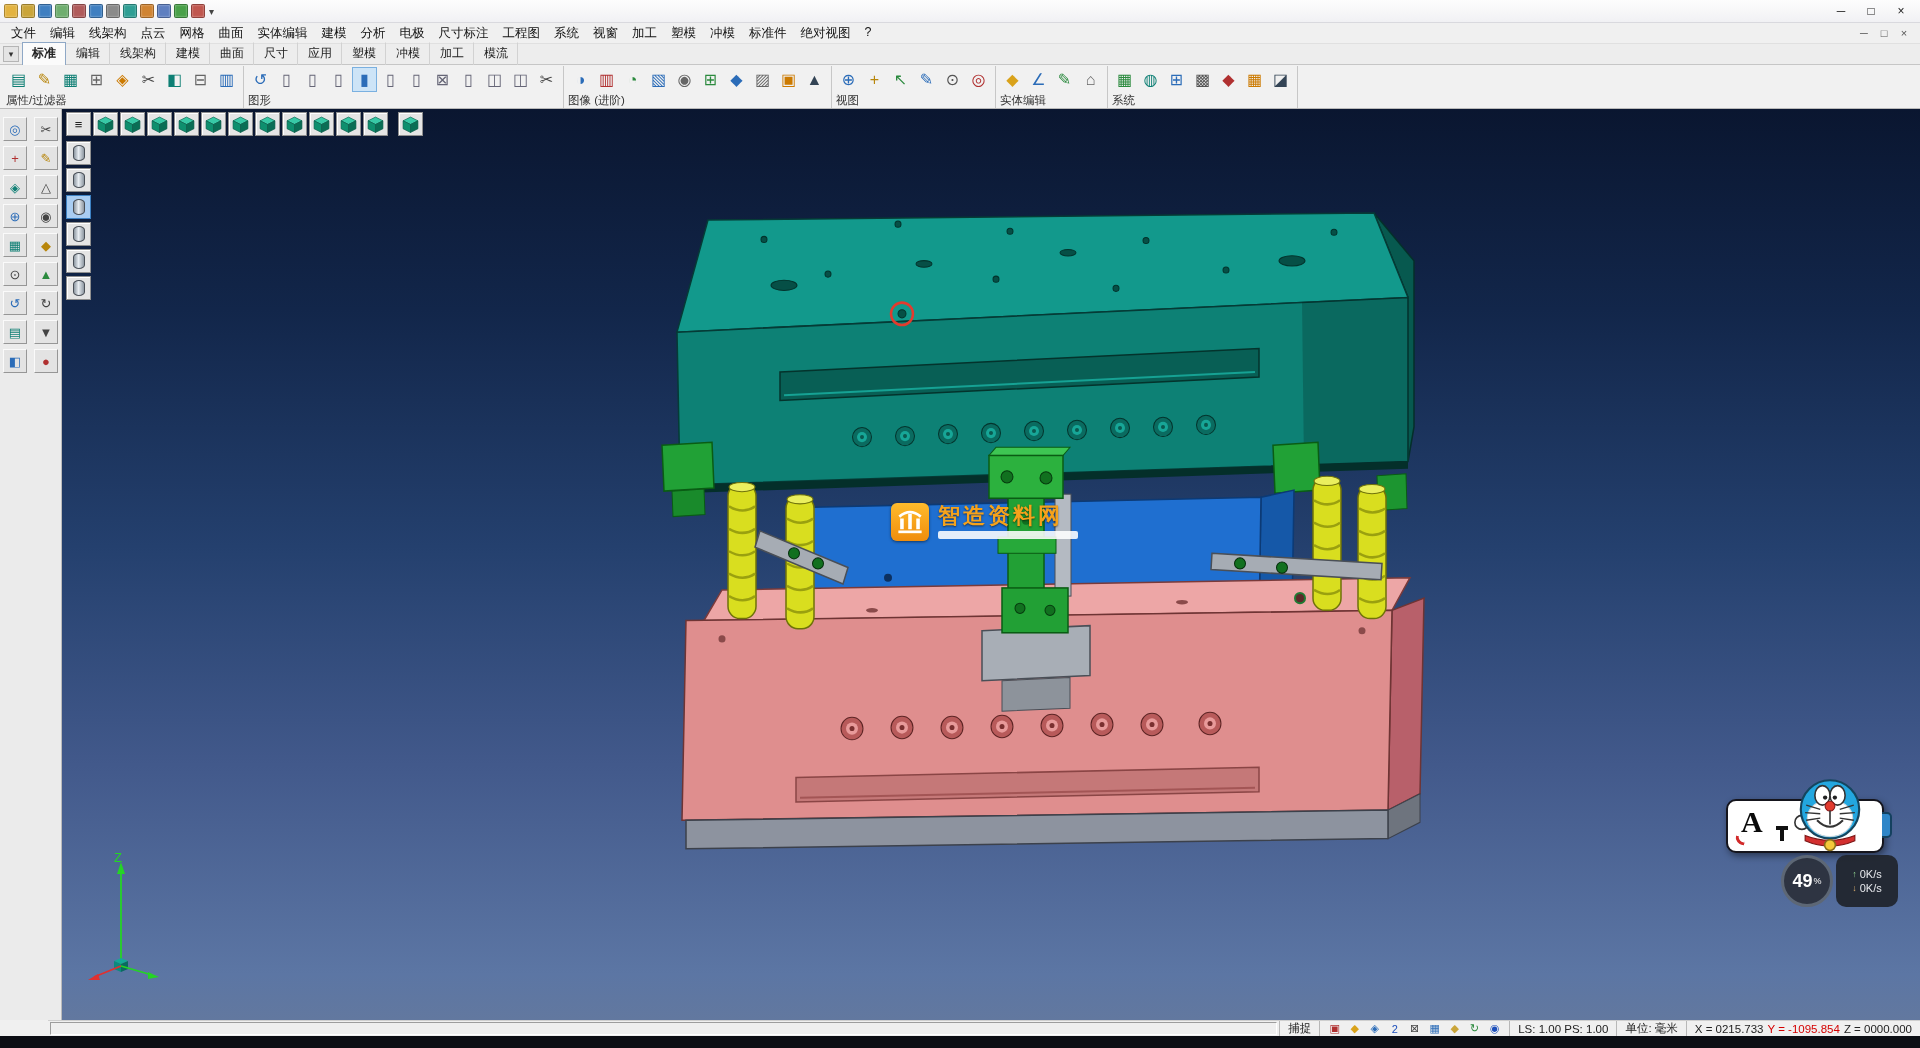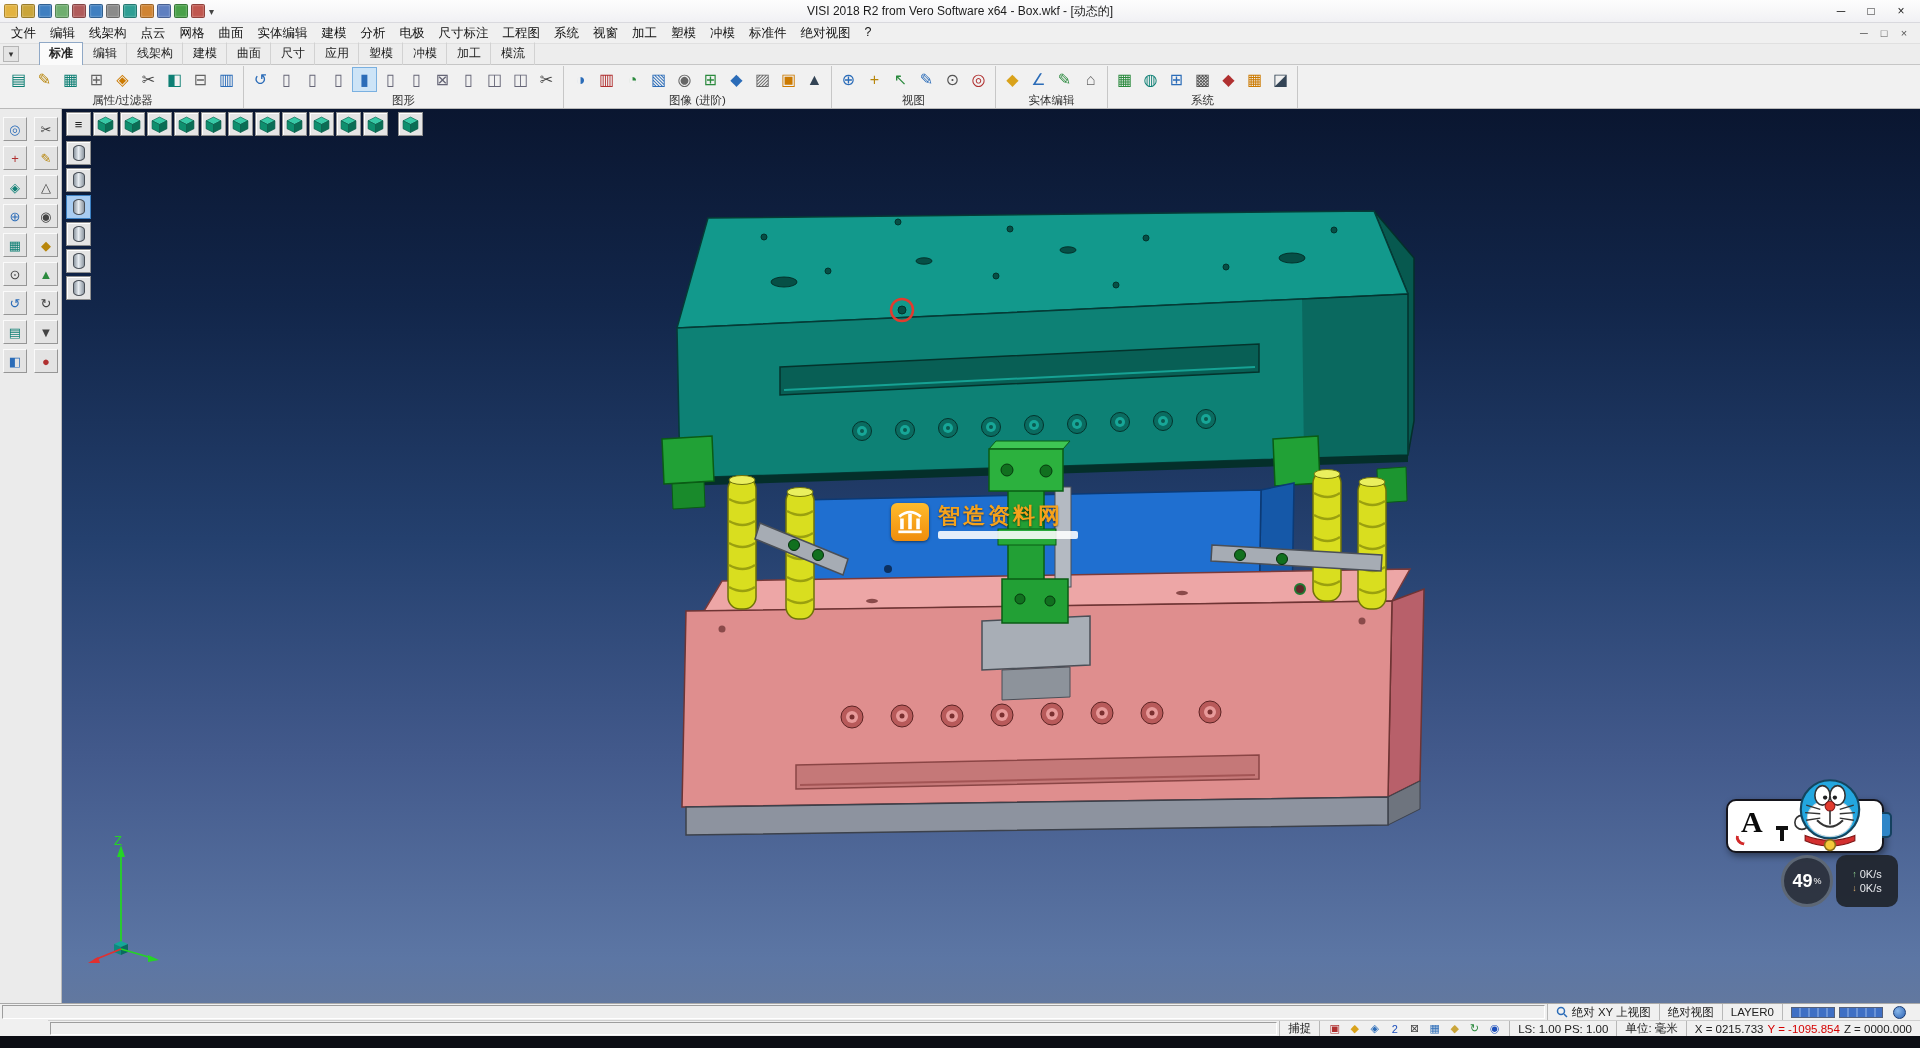--- a/index.html
+++ b/index.html
@@ -25,31 +25,31 @@
   .doc-controls { margin-left:auto; display:flex; padding-right:6px; }
   .doc-controls span { width:20px; text-align:center; font-size:11px; color:#555; cursor:default; }
 
   
   .tabbar { height:21px; background:#ededed; border-bottom:1px solid #c6c6c6; display:flex; align-items:center;
     padding-left:3px; font-size:12px; flex:0 0 21px; }
   .tab-caret { width:16px; height:16px; font-size:9px; color:#333; background:#e4e4e4; border:1px solid #b5b5b5;
     display:flex; align-items:center; justify-content:center; margin-right:3px; }
   .tab { padding:2px 9px 3px; border:1px solid transparent; border-right:1px solid #d2d2d2; color:#222;
     background:transparent; font-size:12px; cursor:default; }
-  .tab.active { background:#fbfbfb; border:1px solid #8fa8c6; font-weight:bold;margin-left:17px; }
+  .tab.active { background:#fbfbfb; border:1px solid #8fa8c6; font-weight:bold; }
 
   
   .toolbar { height:44px; background:#f1f1f1; border-bottom:1px solid #b9b9b9; display:flex; padding:1px 2px 0; flex:0 0 44px; }
   .tgroup { display:flex; flex-direction:column; border-right:1px solid #c7c7c7; padding:0 4px; }
   .ticons { display:flex; gap:1px; height:27px; align-items:center; }
   .ticon { width:25px; height:25px; background:transparent; border:1px solid transparent; display:flex;
     align-items:center; justify-content:center; cursor:default; }
   .ticon.active { background:#cde4f7; border-color:#7ab0e0; }
   .tg { font-size:16px; line-height:1; }
-  .tlabel { text-align:center; font-size:11.5px; color:#333; height:15px; white-space:nowrap; }
+  .tlabel { font-size:11.5px; color:#333; height:15px; white-space:nowrap; }
 
   
   .main { flex:1 1 auto; display:flex; min-height:0; }
   .left-toolbar { width:62px; background:#ebebeb; border-right:1px solid #bbb; padding-top:8px;
     display:grid; grid-template-columns:repeat(2,24px); gap:5px 7px; justify-content:center; align-content:start; }
   .ltbtn { width:24px; height:24px; background:#e3e3e3; border:1px solid; border-color:#fafafa #969696 #969696 #fafafa;
     display:flex; align-items:center; justify-content:center; font-size:13px; cursor:default; }
 
   .viewport { position:relative; flex:1; overflow:hidden;
     background:linear-gradient(180deg,#0a1630 0%,#12264a 22%,#24406e 48%,#42598b 72%,#5c76a4 95%,#62789f 100%); }
@@ -159,21 +159,20 @@
 
         <span class="qat-icon" style="background: rgb(208, 132, 51);"></span>
 
         <span class="qat-icon" style="background: rgb(95, 127, 192);"></span>
 
         <span class="qat-icon" style="background: rgb(73, 160, 73);"></span>
 
         <span class="qat-icon" style="background: rgb(192, 87, 79);"></span>
       </div>
     <span class="qat-caret">▾</span>
-    <div class="win-title">VISI 2018 R2 from Vero Software x64 - Box.wkf - [动态的]</div>
     <div class="wincontrols">
       <span>─</span>
       <span>□</span>
       <span>×</span>
     </div>
   </div>
 
   <div class="menubar">
     <span style="display:flex">
 
@@ -892,41 +891,20 @@
           <div class="wsrow">
               <span class="wsarrow dn">↓</span>
               <span>0K/s</span>
             </div>
         </div>
       </div>
 
     </div>
   </div>
 
-  <div class="status1">
-    <div class="s-spacer"></div>
-    <div class="scell">
-      <svg width="12" height="12" viewBox="0 0 12 12">
-        <circle cx="5" cy="5" r="3.5" fill="none" stroke="#2b6cb8" stroke-width="1.5"></circle>
-        <line x1="8" y1="8" x2="11" y2="11" stroke="#2b6cb8" stroke-width="1.5"></line>
-      </svg>
-      <span>绝对 XY 上视图</span>
-    </div>
-    <div class="scell">
-        <span>绝对视图</span>
-      </div>
-    <div class="scell">
-        <span>LAYER0</span>
-      </div>
-    <div class="scell">
-      <span class="pbar"></span>
-      <span class="pbar"></span>
-      <span class="globe"></span>
-    </div>
-  </div>
 
   <div class="status2">
     <div class="s-spacer"></div>
     <div class="scell">
         <span>捕捉</span>
       </div>
     <div class="sicons">
 
         <span class="sicon" style="color: rgb(176, 48, 48);">▣</span>
 

